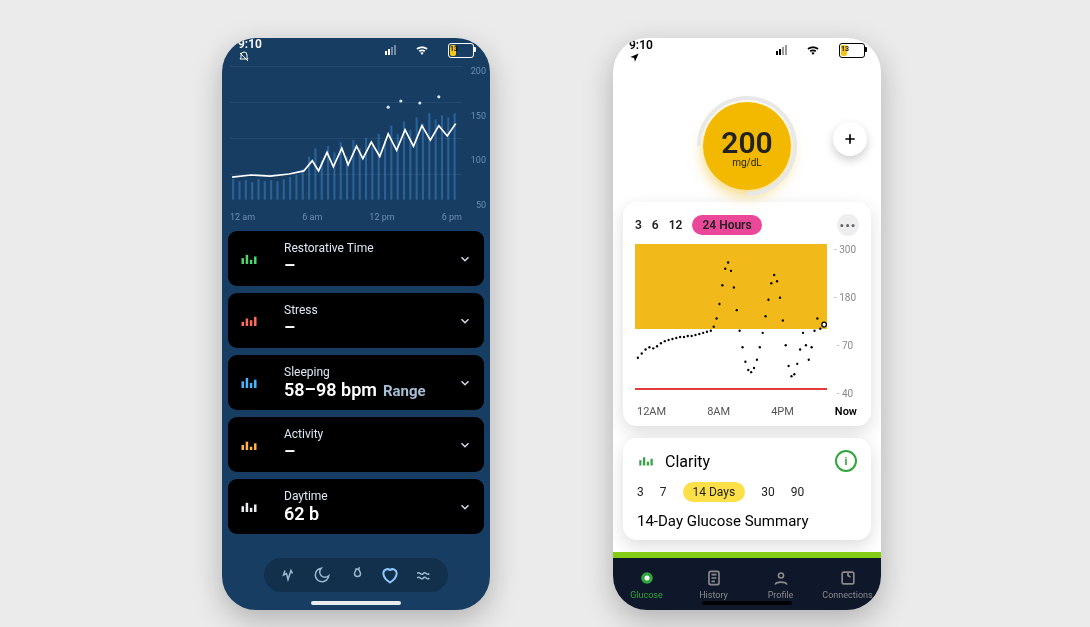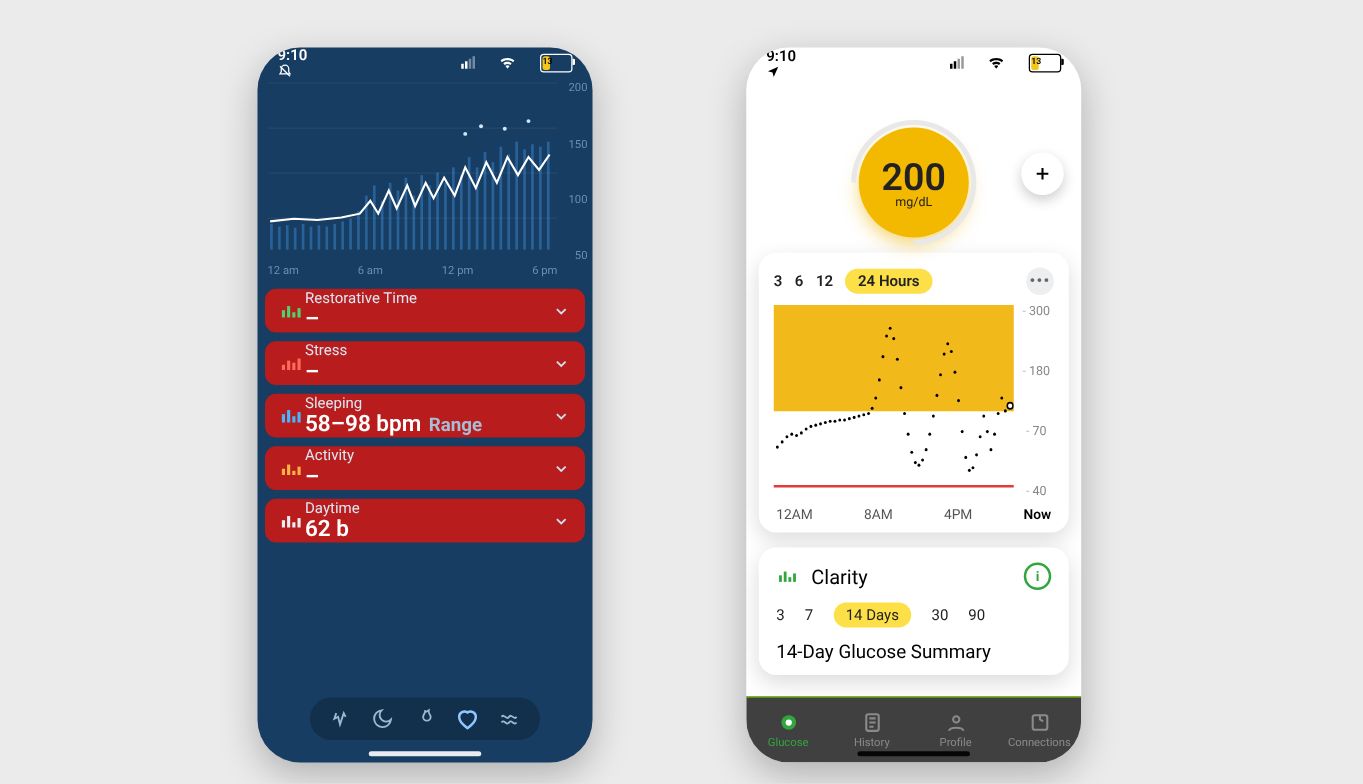--- a/index.html
+++ b/index.html
@@ -1,16 +1,16 @@
 <!DOCTYPE html>
 <html><head>
 <meta charset="utf-8">
 <style>
   html,body{margin:0;padding:0;background:#ebebeb;font-family:-apple-system,BlinkMacSystemFont,"Segoe UI",Roboto,Helvetica,Arial,sans-serif;}
-  .stage{position:relative;width:876px;height:627px;background:#ebebeb;}
+  .stage{position:relative;width:876px;height:627px;background:#ebebeb;margin-left:16px;}
   .phone{position:absolute;top:38px;width:268px;height:572px;border-radius:34px;background:#fff;overflow:hidden;box-shadow:0 10px 30px rgba(0,0,0,.25);}
   #phone-left{left:206px;background:#173d63;}
   #phone-right{left:597px;}
   
   .statusbar{height:24px;display:flex;align-items:center;justify-content:space-between;padding:0 16px;font-size:12px;font-weight:600;}
   #phone-left .statusbar{color:#fff;}
   #phone-right .statusbar{color:#000;}
   .status-right{display:flex;align-items:center;gap:19px;}
   .sig{display:inline-flex;align-items:flex-end;gap:1px;}
   .sig span{width:2px;background:currentColor;display:inline-block;}
@@ -31,21 +31,21 @@
   .pl-daytabs .prev{position:absolute;left:6px;color:#5e7e9d;}
   .pl-daytabs .today{color:#cfe6fb;border-bottom:2px solid #cfe6fb;padding:0 2px 2px;display:flex;align-items:center;gap:4px;}
   .cal{width:11px;height:11px;}
   .pl-chart{position:relative;height:158px;margin-top:4px;}
   .pl-chart .yaxis{position:absolute;right:4px;top:0;bottom:14px;width:24px;display:flex;flex-direction:column;justify-content:space-between;font-size:9px;color:#6c8eb1;text-align:right;}
   .pl-chart .gridlines{position:absolute;left:8px;right:28px;top:0;bottom:14px;}
   .pl-chart .gridlines div{position:absolute;left:0;right:0;border-top:1px solid rgba(255,255,255,.06);}
   .pl-chart svg.plot{position:absolute;left:8px;right:28px;top:0;bottom:14px;width:calc(100% - 36px);height:calc(100% - 14px);}
   .pl-chart .xaxis{position:absolute;left:8px;right:28px;bottom:0;height:12px;display:flex;justify-content:space-between;font-size:9px;color:#6c8eb1;}
   .pl-cards{padding:0 6px;}
-  .pl-card{background:#b91c1c;border-radius:9px;margin-top:7px;padding:0 10px;display:flex;align-items:center;gap:0;}
+  .pl-card{background:#000000;border-radius:9px;margin-top:7px;padding:10px 10px;display:flex;align-items:center;gap:24px;}
   .pl-icon{width:22px;height:22px;display:flex;align-items:center;justify-content:center;}
   .pl-body{flex:1;min-width:0;}
   .pl-label{font-size:12px;color:#dbe8f4;}
   .pl-val{font-size:18px;font-weight:600;color:#fff;display:flex;align-items:baseline;gap:6px;white-space:nowrap;}
   .pl-val .sub{font-size:15px;font-weight:700;color:#a6bdd3;}
   .pl-chev{width:18px;height:18px;display:flex;align-items:center;justify-content:center;color:#cfe0f0;}
   
   .pl-dock{position:absolute;left:50%;transform:translateX(-50%);bottom:18px;display:flex;gap:14px;background:rgba(18,45,72,.9);padding:7px 14px;border-radius:20px;}
   .pl-dock .ico{width:20px;height:20px;display:flex;align-items:center;justify-content:center;color:#9fb8d0;}
   .pl-dock .ico.active{color:#8ec7ff;}
@@ -54,40 +54,40 @@
   
   .pr-top{position:relative;height:140px;}
   .pr-gauge{position:absolute;left:50%;top:40px;transform:translateX(-50%);width:88px;height:88px;border-radius:50%;background:#f2b900;display:flex;flex-direction:column;align-items:center;justify-content:center;box-shadow:0 6px 14px rgba(240,180,0,.5);}
   .pr-gauge::before{content:'';position:absolute;inset:-6px;border-radius:50%;border:4px solid #e8e8e8;border-bottom-color:transparent;transform:rotate(45deg);}
   .pr-gauge .val{font-size:30px;font-weight:600;color:#222;}
   .pr-gauge .unit{font-size:10px;color:#222;margin-top:-3px;}
   .pr-add{position:absolute;right:14px;top:60px;width:34px;height:34px;border-radius:50%;background:#fff;box-shadow:0 4px 10px rgba(0,0,0,.2);display:flex;align-items:center;justify-content:center;font-size:20px;color:#000;}
   .pr-card{margin:0 10px;background:#fff;border-radius:14px;box-shadow:0 6px 18px rgba(0,0,0,.14);padding:12px 12px 8px;}
   .pr-seg{display:flex;align-items:center;gap:10px;font-size:12px;font-weight:600;color:#222;}
   .pr-seg .seg{padding:3px 0;}
-  .pr-seg .seg.sel{background:#fde047;border-radius:12px;padding:3px 10px;}
+  .pr-seg .seg.sel{background:#ec4899;border-radius:12px;padding:3px 10px;}
   .pr-more{margin-left:auto;width:22px;height:22px;border-radius:50%;background:#eceef0;display:flex;align-items:center;justify-content:center;color:#666;font-size:13px;letter-spacing:1px;}
   .pr-chart{position:relative;height:174px;margin-top:8px;display:flex;flex-direction:column;}
   .pr-plot{position:relative;flex:1;display:flex;}
   .pr-plot .area{position:relative;flex:1;}
   .pr-plot .band{position:absolute;left:0;right:0;top:0;background:#f2b91a;height:55%;}
   .pr-plot svg{position:absolute;inset:0;width:100%;height:100%;}
   .pr-plot .rlabels{width:28px;display:flex;flex-direction:column;justify-content:space-between;font-size:10px;color:#888;margin-left:4px;align-items:center;}
   .pr-plot .rlabels span::before{content:'- ';color:#bbb;}
   .pr-plot .lowline{position:absolute;left:0;right:0;border-top:2px solid #e23b3b;bottom:6%;}
   .pr-xaxis{display:flex;justify-content:space-between;font-size:11px;color:#555;padding:6px 2px 0;}
   .pr-xaxis span:last-child{font-weight:600;color:#000;}
   .pr-clarity{margin:12px 10px 0;background:#fff;border-radius:14px;box-shadow:0 6px 18px rgba(0,0,0,.14);padding:12px 14px 10px;}
   .pr-clarity h3{margin:0;font-size:16px;font-weight:400;display:flex;align-items:center;gap:10px;}
   .pr-clarity h3 .ico{color:#32a63e;}
   .pr-clarity h3 .info{margin-left:auto;width:18px;height:18px;border:2px solid #32a63e;border-radius:50%;color:#32a63e;font-size:11px;display:flex;align-items:center;justify-content:center;font-weight:700;}
   .pr-cseg{display:flex;gap:16px;font-size:12px;color:#222;margin-top:10px;align-items:center;}
   .pr-cseg .sel{background:#fde047;border-radius:12px;padding:3px 10px;}
   .pr-summary{margin-top:10px;font-size:15px;}
-  .pr-tabbar{position:absolute;left:0;right:0;bottom:0;height:52px;border-top:1px solid #84cc16;background:#404040;display:flex;}
+  .pr-tabbar{position:absolute;left:0;right:0;bottom:0;height:52px;border-top:6px solid #84cc16;background:#0f172a;display:flex;}
   .pr-tab{flex:1;display:flex;flex-direction:column;align-items:center;justify-content:center;gap:2px;font-size:9px;color:#8a8a8a;}
   .pr-tab.active{color:#32a63e;}
   .pr-tab svg{width:20px;height:20px;}
   svg{display:block;}
 </style>
 </head>
 <body>
 <div class="stage">
 
 <div class="phone" id="phone-left">

